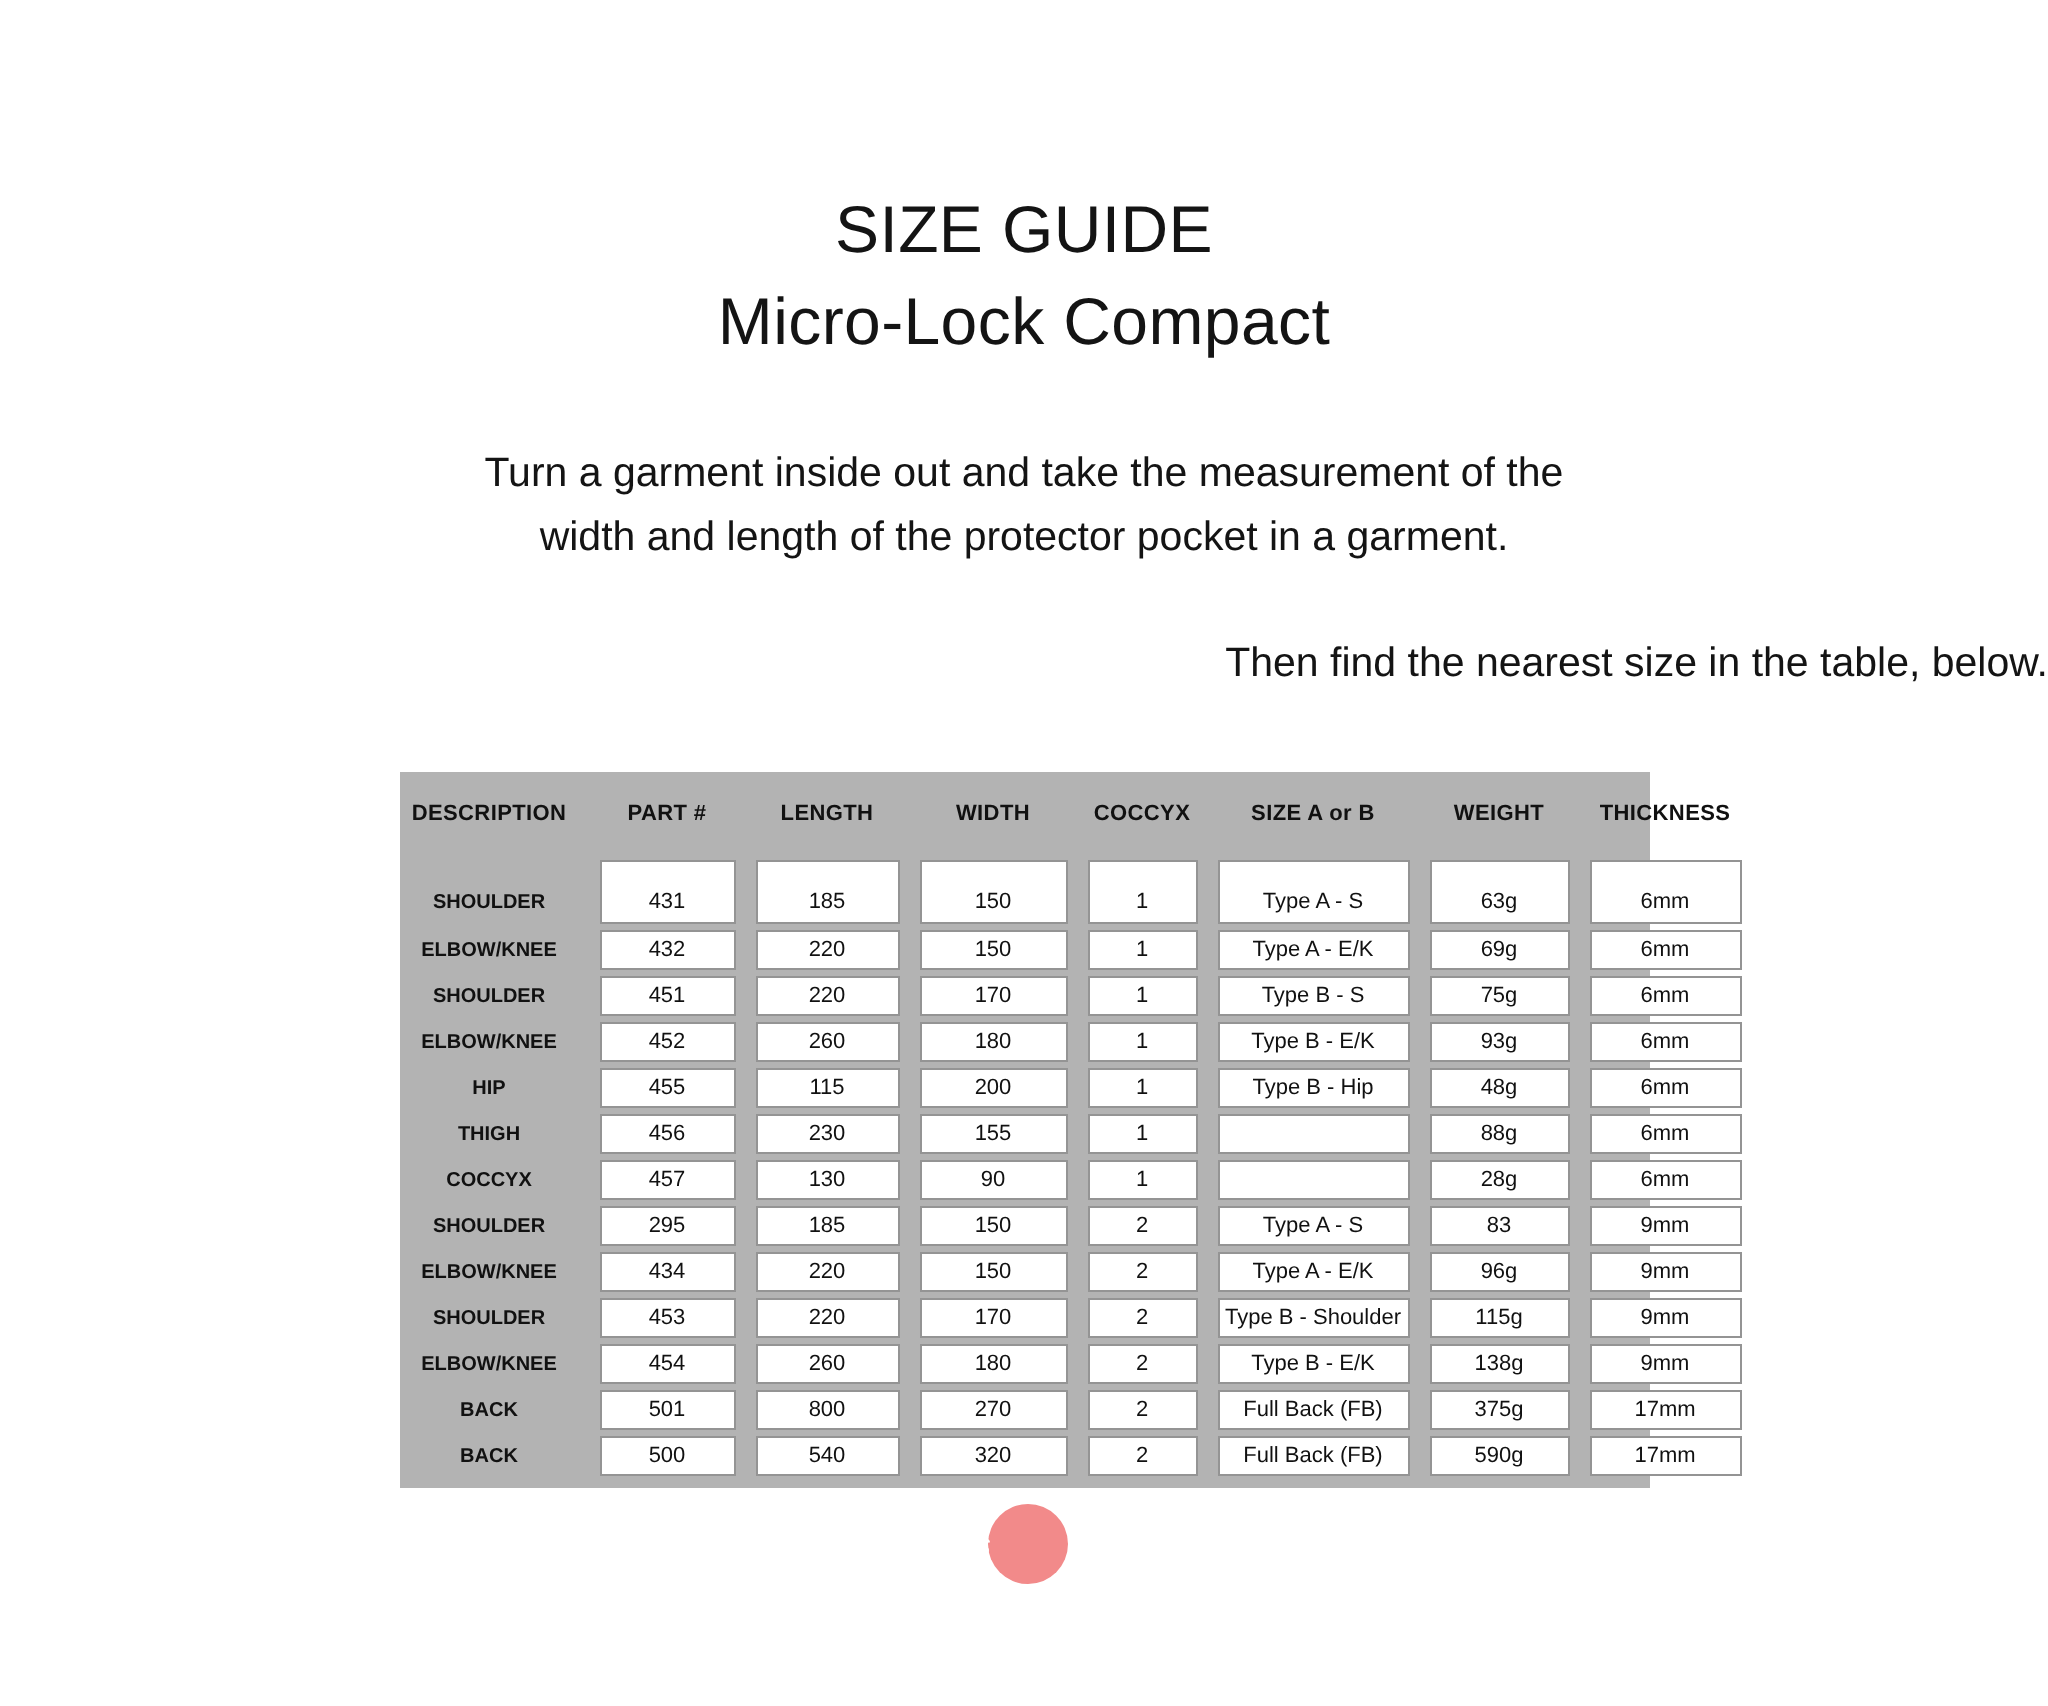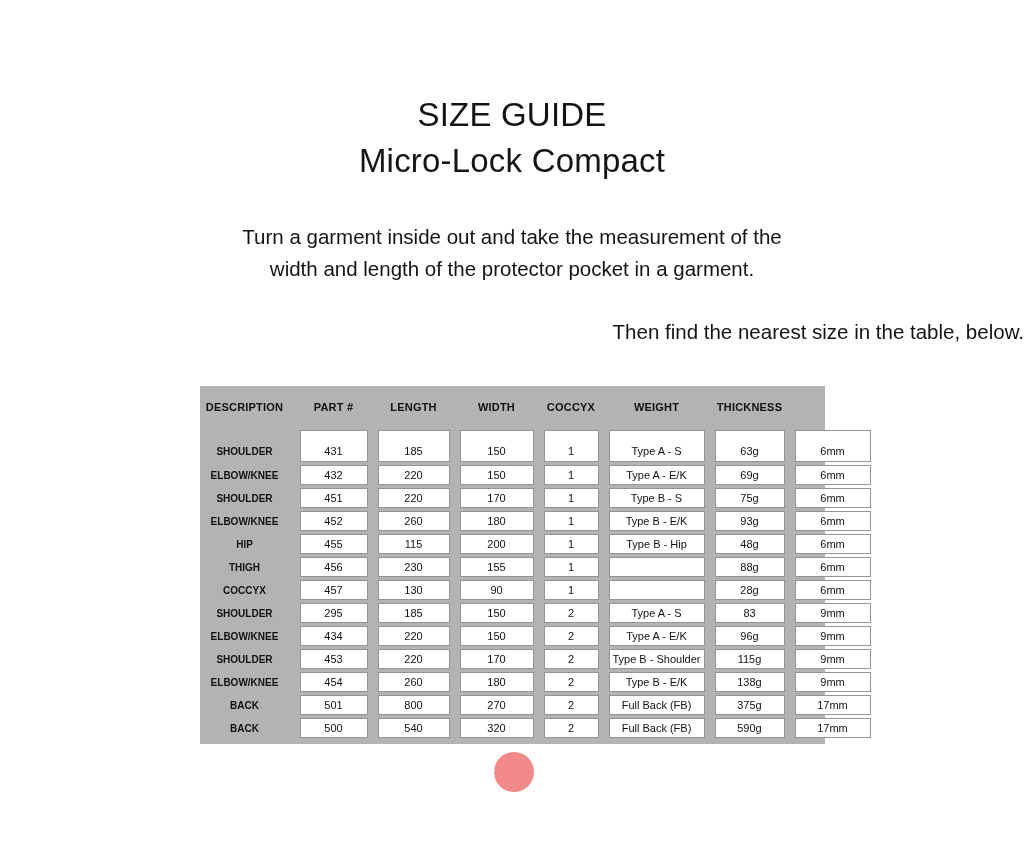--- a/index.html
+++ b/index.html
@@ -142,20 +142,21 @@
   </div>
   <div class="instructions-line3">Then find the nearest size in the table, below.</div>
 
   <div class="size-table">
     <div class="trow thead" id="table-header">
         <div class="hcell">DESCRIPTION</div>
         <div class="hcell">PART #</div>
         <div class="hcell">LENGTH</div>
         <div class="hcell">WIDTH</div>
         <div class="hcell">COCCYX</div>
+        <div class="hcell">SIZE A or B</div>
         <div class="hcell">WEIGHT</div>
         <div class="hcell">THICKNESS</div>
       </div>
     <div id="table-body">
         <div class="trow first">
           <div class="desc">
             <span>SHOULDER</span>
           </div>
           <div class="cell">
             <span>431</span>

